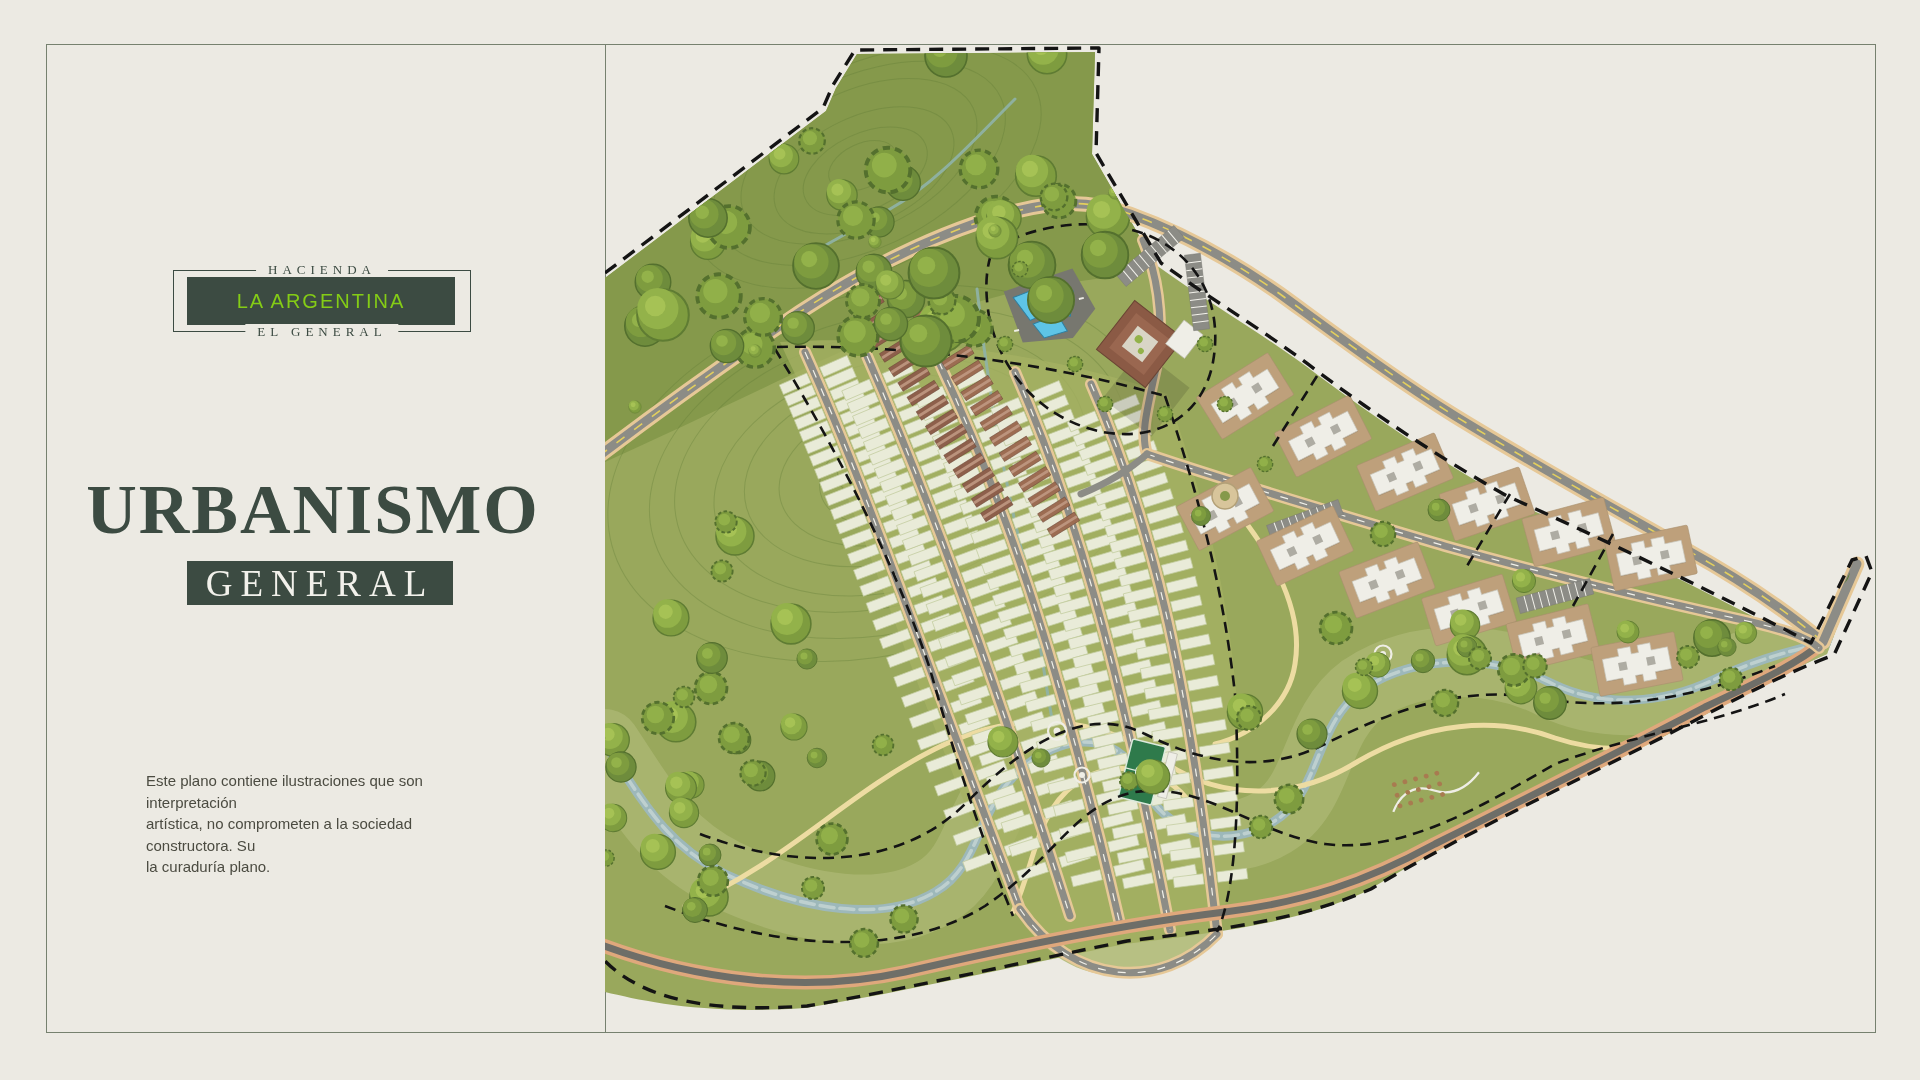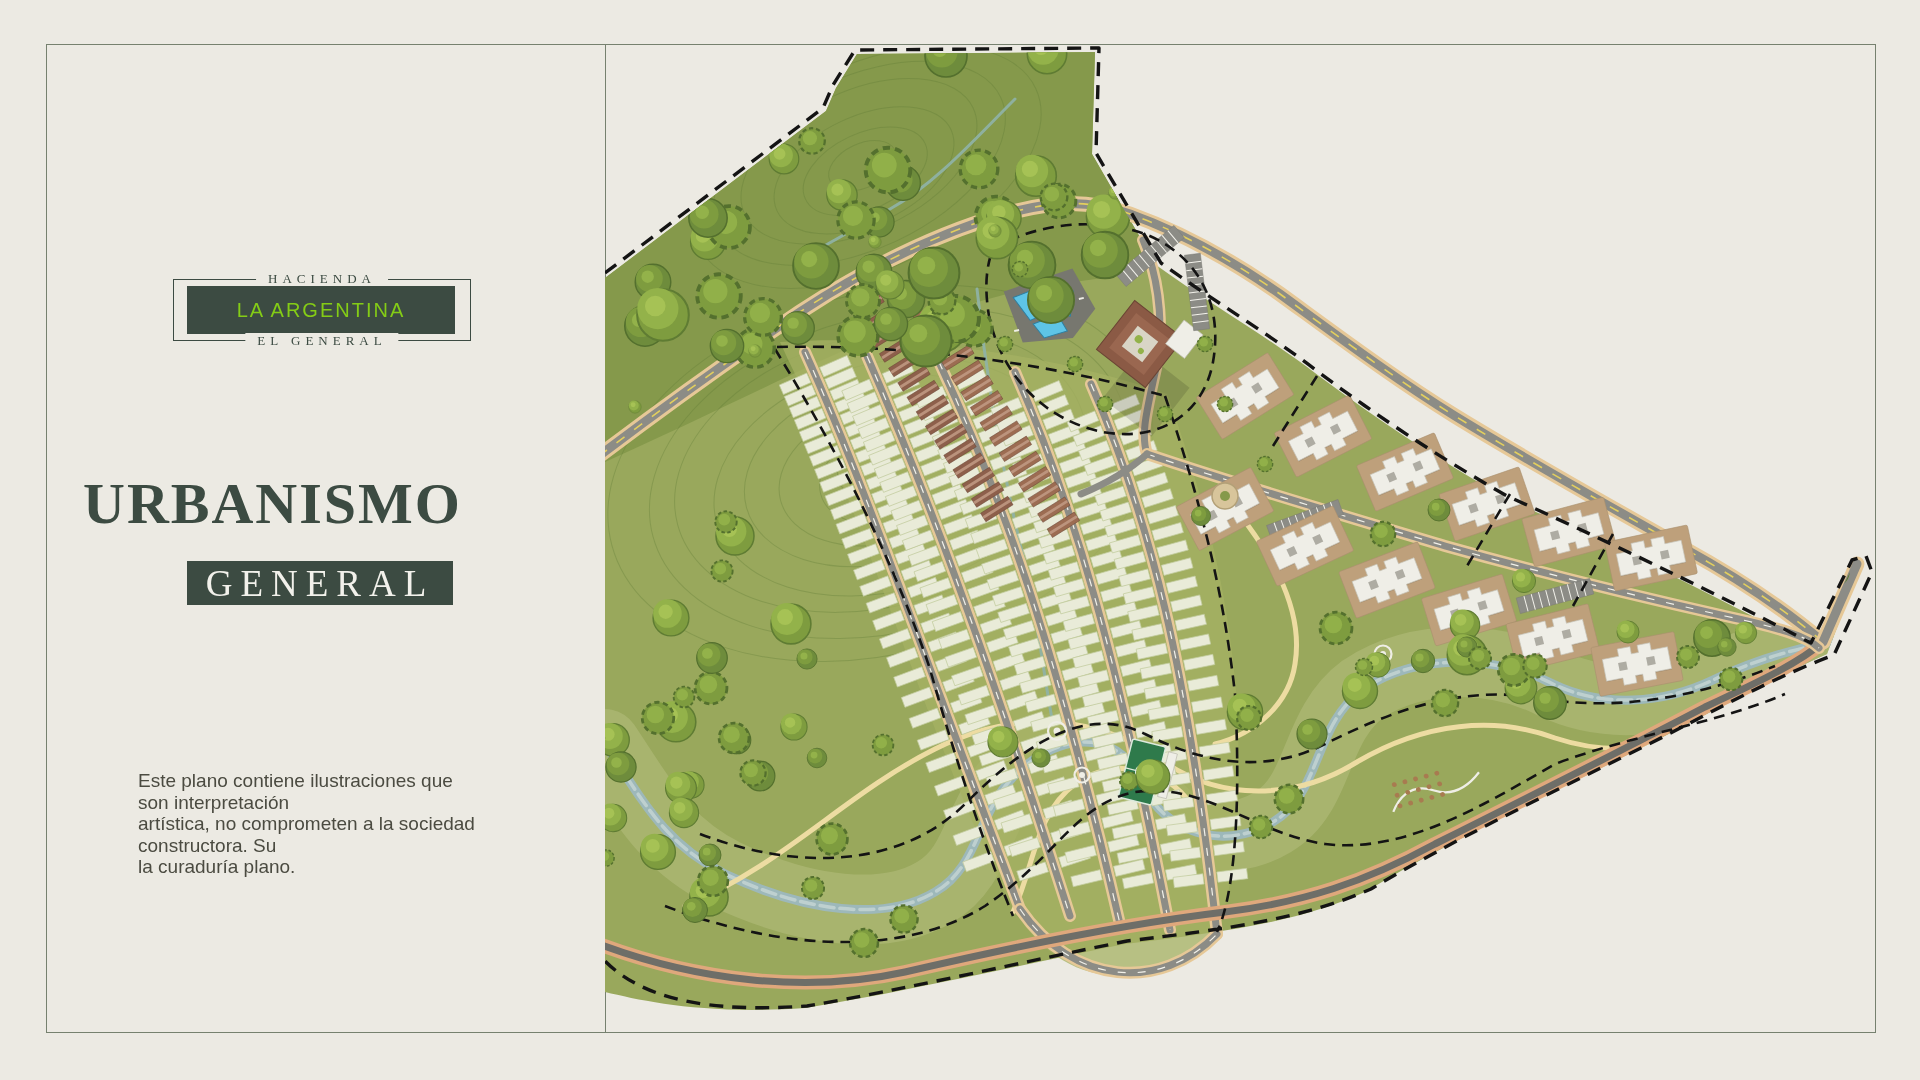--- a/index.html
+++ b/index.html
@@ -4,32 +4,32 @@
 <style>
   html,body{margin:0;padding:0;}
   body{font-family:"Liberation Sans",sans-serif;}
   .stage{position:relative;width:1920px;height:1080px;background:var(--bg,#ECEAE3);overflow:hidden;}
 
   
   .frame{position:absolute;left:46px;top:44px;width:1830px;height:989px;border:1px solid var(--frame,#76816F);box-sizing:border-box;}
   .divider{position:absolute;left:605px;top:44px;width:1px;height:989px;background:var(--frame,#76816F);}
 
   
-  .logo{position:absolute;left:173px;top:279px;width:298px;height:62px;border:1.5px solid var(--ink,#3C4B42);box-sizing:border-box;padding-left:42px;}
+  .logo{position:absolute;left:173px;top:270px;width:298px;height:62px;border:1.5px solid var(--ink,#3C4B42);box-sizing:border-box;padding-left:42px;}
   .logo-badge{position:absolute;left:13px;top:6px;width:268px;height:48px;background:var(--ink,#3C4B42);display:flex;align-items:center;justify-content:center;}
   .logo-badge span{color:#84cc16;font-family:Liberation Sans, sans-serif;font-size:20px;letter-spacing:2px;white-space:nowrap;}
   .logo-top,.logo-bottom{position:absolute;left:50%;transform:translateX(-50%);background:var(--bg,#ECEAE3);padding:0 12px;color:var(--ink,#3C4B42);font-family:"Liberation Serif",serif;font-size:13px;letter-spacing:5px;white-space:nowrap;}
   .logo-top{top:-9px;}
   .logo-bottom{bottom:-9px;}
 
-  .title{position:absolute;left:83px;top:470px;width:460px;color:var(--ink,#3C4B42);font-family:"Liberation Serif",serif;font-size:58px;font-weight:bold;letter-spacing:2px;}
+  .title{position:absolute;left:83px;top:470px;width:460px;text-align:center;color:var(--ink,#3C4B42);font-family:"Liberation Serif",serif;font-size:70px;font-weight:bold;letter-spacing:2px;}
   .title-badge{position:absolute;left:187px;top:561px;width:266px;height:44px;background:var(--ink,#3C4B42);display:flex;align-items:center;justify-content:center;}
   .title-badge span{color:#F2F1EB;font-family:"Liberation Serif",serif;font-size:37px;letter-spacing:8px;}
 
-  .disclaimer{position:absolute;left:138px;top:770px;width:340px;color:var(--text,#4B4B41);font-size:19px;line-height:21.5px;}
+  .disclaimer{position:absolute;left:146px;top:770px;width:340px;color:var(--text,#4B4B41);font-size:15px;line-height:21.5px;}
 
   
   .p-base{fill:var(--mapBase,#99A85C);}
   .p-forest{fill:var(--mapForest,#85994B);}
   .p-fan{fill:var(--mapLight,#A5B163);opacity:.75;}
   .flood{fill:none;stroke:var(--floodplain,#B5BE7E);stroke-width:70;stroke-linecap:round;opacity:.55;}
   .contour{fill:none;stroke:var(--contour,#5E7836);stroke-width:1;opacity:.32;}
   .river-w{fill:none;stroke:var(--river,#9DB8BA);stroke-width:9;stroke-linecap:round;}
   .river-i{fill:none;stroke:var(--riverLight,#C2D3D2);stroke-width:3.5;stroke-dasharray:14 6;stroke-linecap:round;opacity:.9;}
   .trail{fill:none;stroke:var(--trail,#EDDCA2);stroke-width:5;stroke-linecap:round;}

